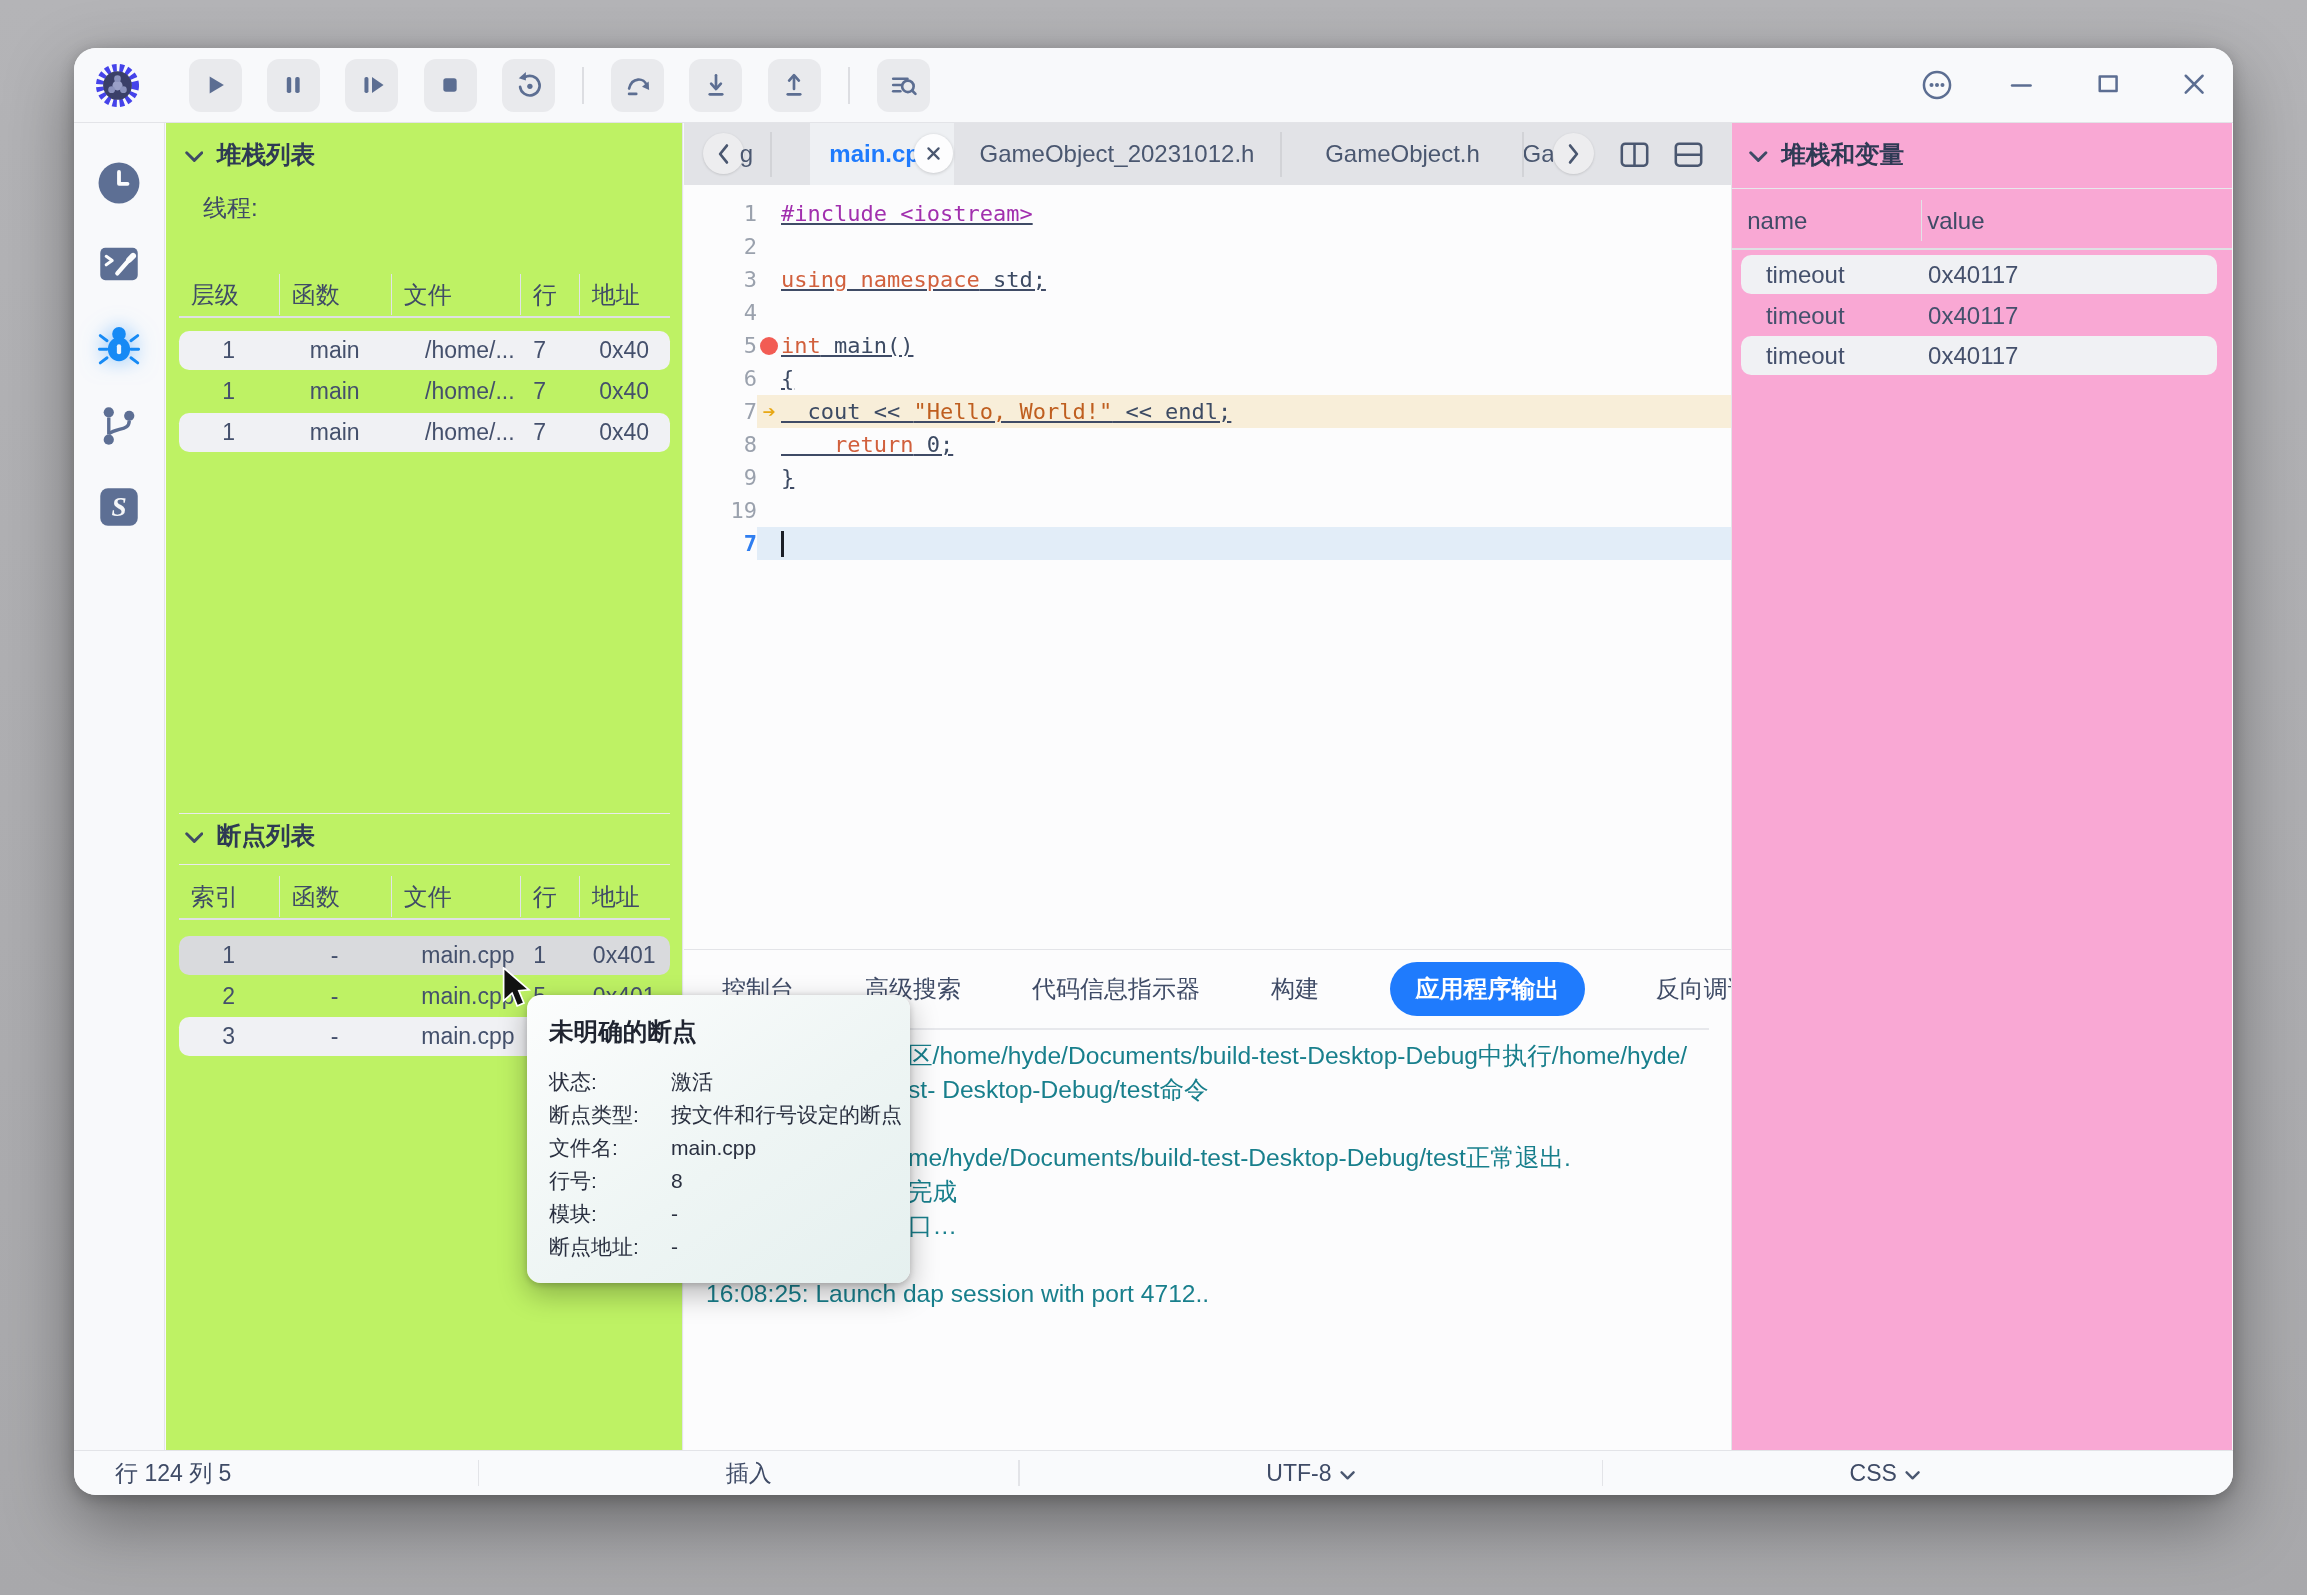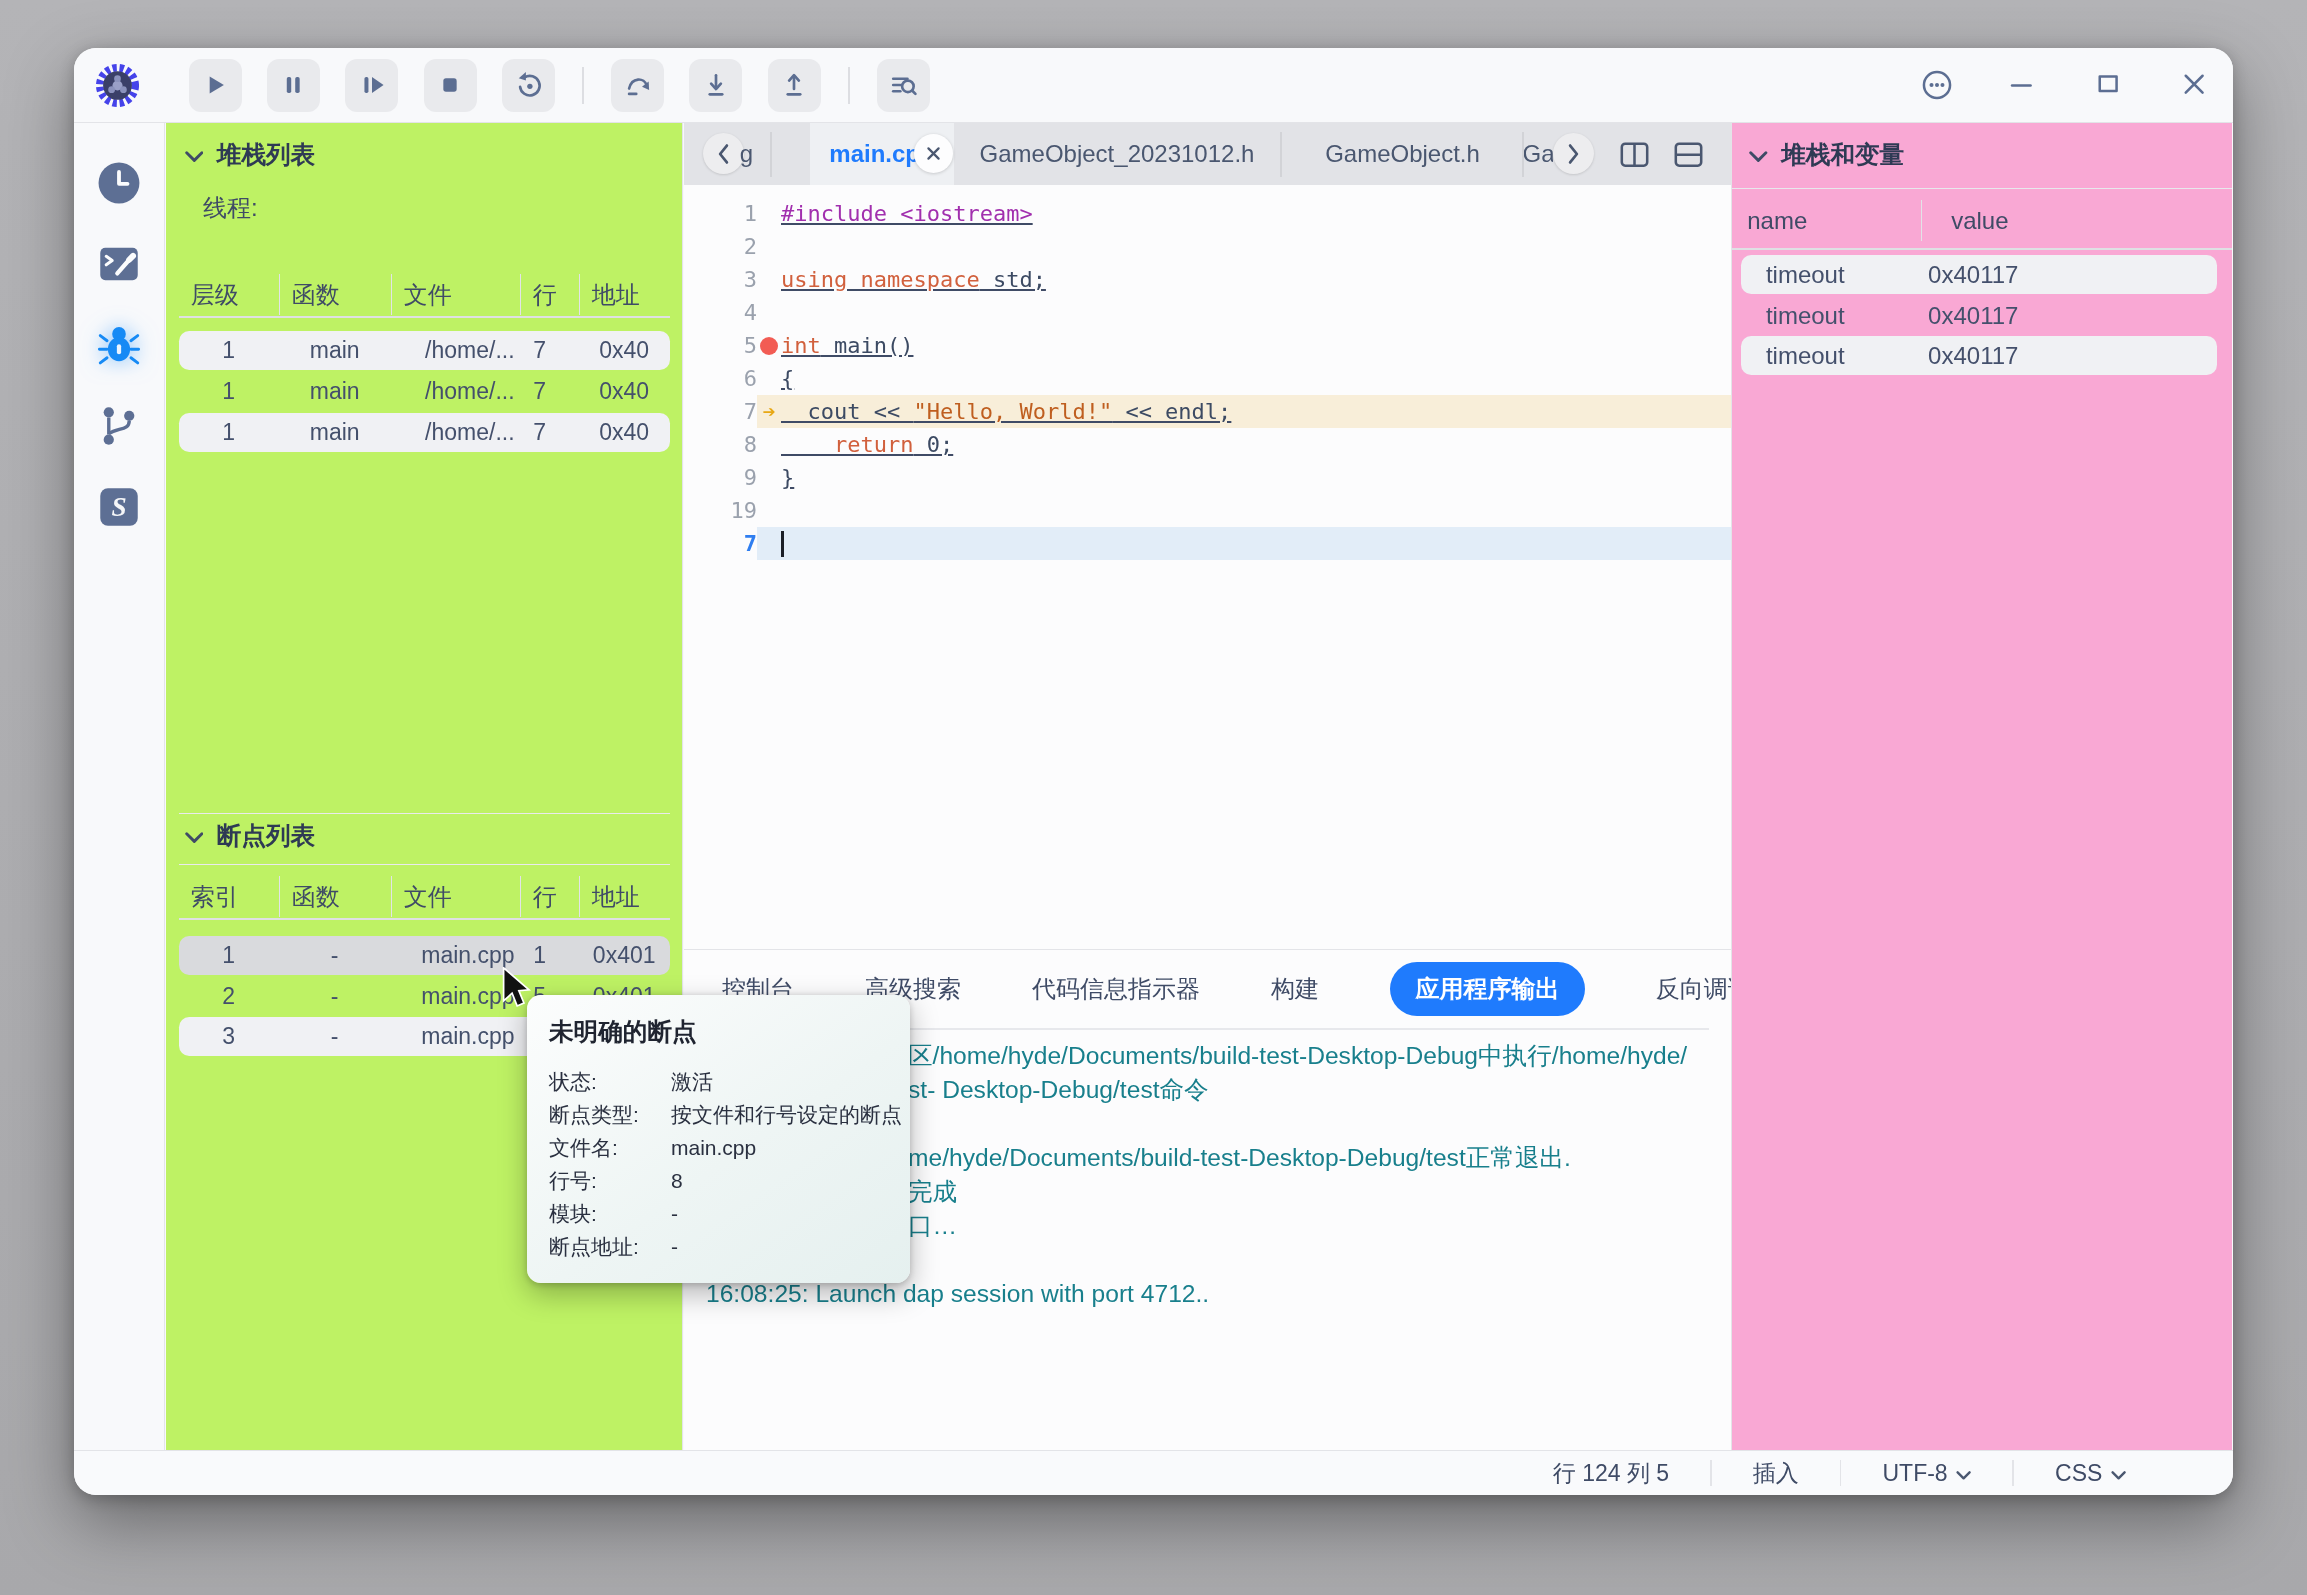--- a/index.html
+++ b/index.html
@@ -94,30 +94,30 @@
   .con-tab.active { background:#1f7bfd; color:#ffffff; border-radius:846px; padding:11px 25.4px; font-weight:600; }
   .con-divider { position:absolute; left:22px; right:22px; top:78px; height:1.7px; background:#e7e8ec; }
   .con-lines { position:absolute; left:0; top:78px; right:8.5px; padding-top:11px; }
   .con-line { height:34px; line-height:34px; padding-left:22px; font-size:24.6px; color:#187f8c; white-space:nowrap; overflow:hidden; }
   .con-line.ind { padding-left:224px; }
 
   
   .grid2 { display:grid; grid-template-columns:174px 1fr; }
   .vp-head { position:absolute; left:15.2px; top:77px; width:471px; height:41px; font-size:24px; color:#3f4b66; }
   .vp-head > div { display:flex; align-items:center; }
-  .vp-head > div + div { border-left:1.7px solid #e2e3e7; padding-left:29px; }
+  .vp-head > div + div { border-left:1.7px solid #e2e3e7; padding-left:5px; }
   .vp-underline { position:absolute; left:0; top:125px; width:100%; height:1.7px; background:#dfe0e4; }
   .vp-divider { position:absolute; left:0; top:65px; width:100%; height:0.8px; background:#e7e8ec; }
   .vrow { position:absolute; left:8.5px; width:476px; height:39px; border-radius:10.2px; font-size:24px; color:#44506c; align-items:center; }
   .vrow.alt { background:#f0f1f4; }
   .vrow .vn { padding-left:25.4px; }
   .vrow .vv { padding-left:13.6px; }
 
   
-  .statusbar { position:absolute; left:0; top:1402px; width:100%; height:45px; border-top:0.8px solid #e3e4e8; background:#f9fafc; display:flex; align-items:center; justify-content:flex-end; font-size:23px; color:#3f4b66; }
+  .statusbar { position:absolute; left:0; top:1402px; width:100%; height:45px; border-top:0.8px solid #e3e4e8; background:#f9fafc; display:flex; align-items:center; justify-content:space-between; font-size:23px; color:#3f4b66; }
   .sb-item { display:flex; align-items:center; gap:8.5px; padding:0 41px; }
   .sb-sep { width:1.7px; height:25.4px; background:#e3e4e8; }
   .statusbar .endpad { width:66px; }
   .sb-item .chev svg { width:15.2px; height:9.3px; }
 
   
   .tooltip { position:absolute; left:527px; top:995px; width:383px; height:288px; z-index:60; border-radius:13.6px; padding:20.3px 22px; background:linear-gradient(145deg,#fcfdfd 0%,#eef5f4 55%,#e5f0ef 100%); box-shadow:0 10.2px 29px rgba(0,0,0,.28), 0 1.7px 6.8px rgba(0,0,0,.18); }
   .tt-title { font-size:24.6px; font-weight:700; color:#1f2430; margin-bottom:17px; }
   .tt-row { display:grid; grid-template-columns:122px 1fr; height:33px; align-items:center; font-size:21px; color:#2a3040; white-space:nowrap; }
 

